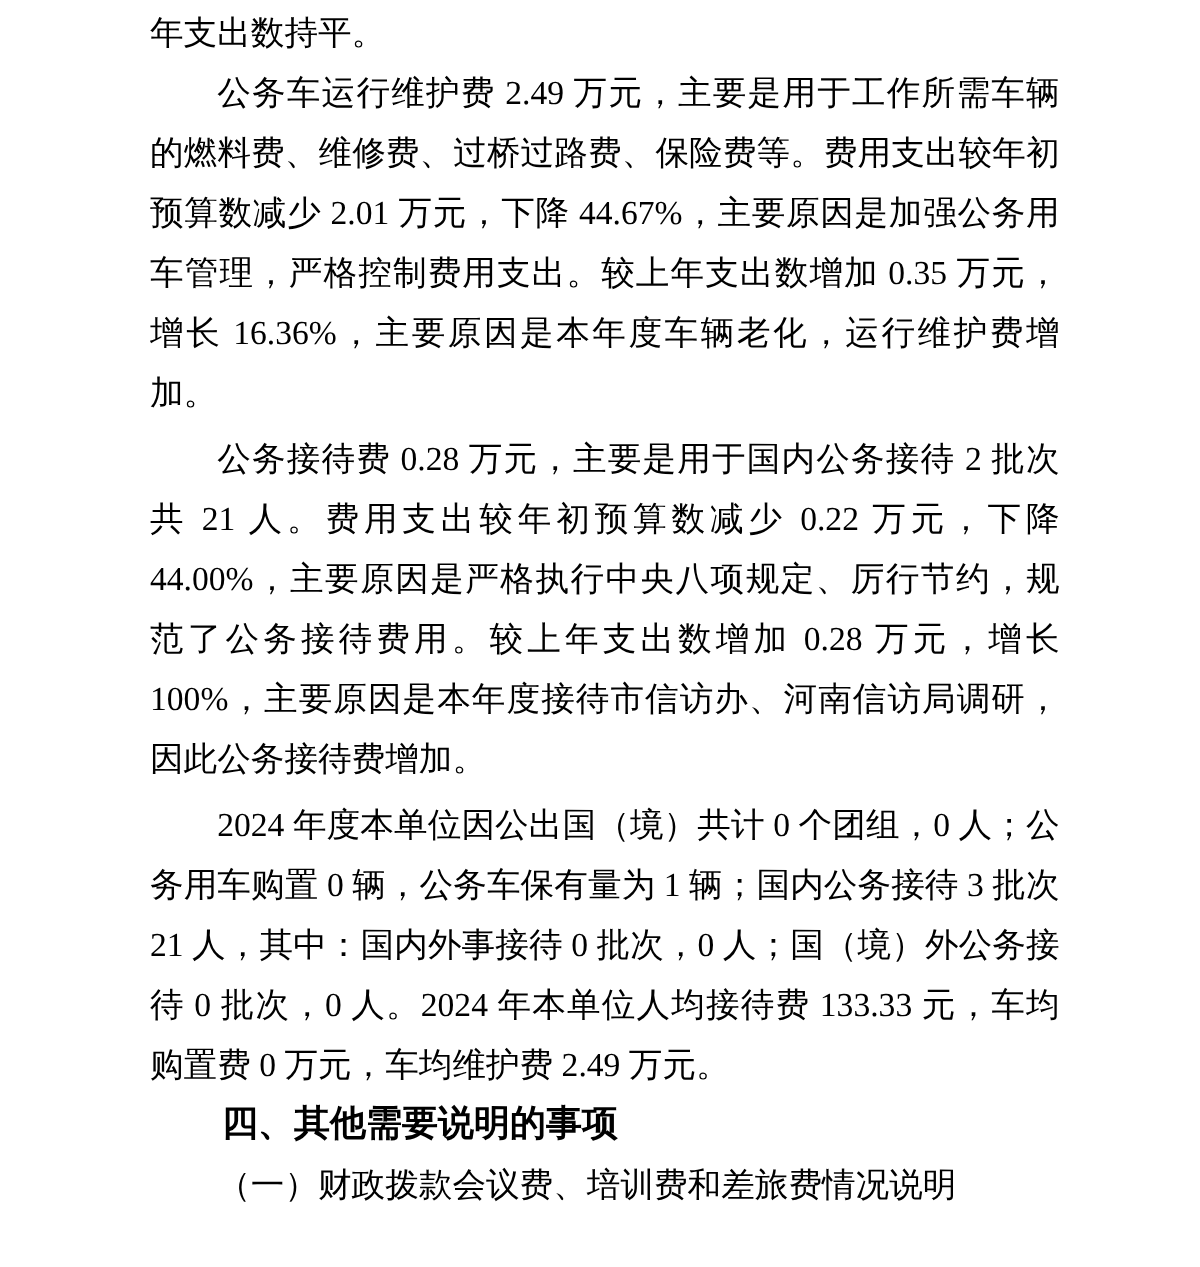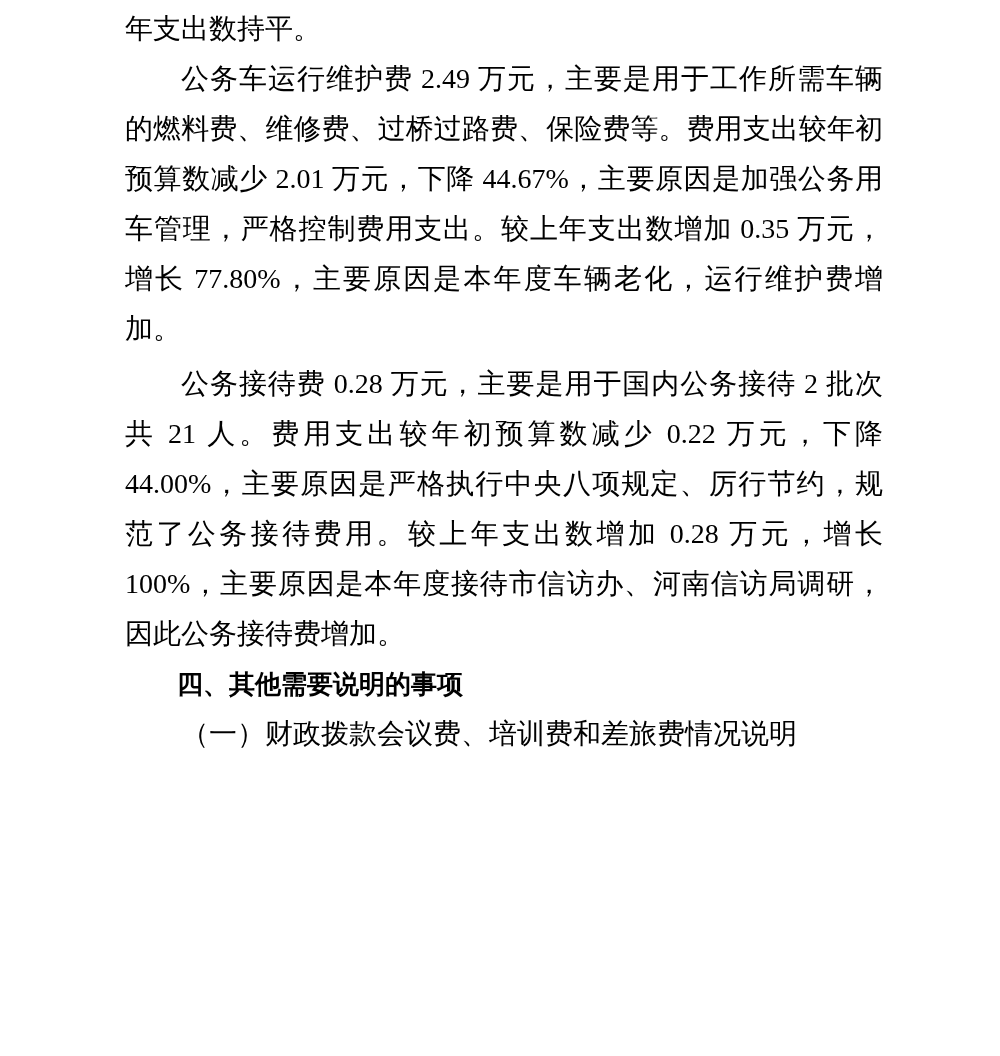--- a/index.html
+++ b/index.html
@@ -34,36 +34,37 @@
   .gap-before {
     margin-top: 5px !important;
   }
   .subheading-kaiti {
     text-indent: 2em;
     font-family: "Liberation Serif", "DejaVu Serif", serif;
     font-weight: normal;
   }
   .heading-bold {
     text-indent: 2em;
-    font-family: Liberation Sans, sans-serif;
+    font-family: Liberation Mono, monospace;
     font-weight: bold;
-    font-size: 26px;
+    font-size: 30px;
     line-height: 50px;
   }
 </style>
 </head>
 <body>
 
 <div class="page">
 
   <p class="para para-continuation">年支出数持平。</p>
 
-  <p class="para">公务车运行维护费 2.49 万元，主要是用于工作所需车辆的燃料费、维修费、过桥过路费、保险费等。费用支出较年初预算数减少 2.01 万元，下降 44.67%，主要原因是加强公务用车管理，严格控制费用支出。较上年支出数增加 0.35 万元，增长 77.80%，主要原因是本年度车辆老化，运行维护费增加。</p>
+  <p class="para">公务车运行维护费 2.49 万元，主要是用于工作所需车辆的燃料费、维修费、过桥过路费、保险费等。费用支出较年初预算数减少 2.01 万元，下降 44.67%，主要原因是加强公务用车管理，严格控制费用支出。较上年支出数增加 0.35 万元，增长 16.36%，主要原因是本年度车辆老化，运行维护费增加。</p>
 
   <p class="para gap-before">公务接待费 0.28 万元，主要是用于国内公务接待 2 批次共 21 人。费用支出较年初预算数减少 0.22 万元，下降 44.00%，主要原因是严格执行中央八项规定、厉行节约，规范了公务接待费用。较上年支出数增加 0.28 万元，增长 100%，主要原因是本年度接待市信访办、河南信访局调研，因此公务接待费增加。</p>
 
 
+  <p class="para gap-before">2024 年度本单位因公出国（境）共计 0 个团组，0 人；公务用车购置 0 辆，公务车保有量为 1 辆；国内公务接待 3 批次 21 人，其中：国内外事接待 0 批次，0 人；国（境）外公务接待 0 批次，0 人。2024 年本单位人均接待费 133.33 元，车均购置费 0 万元，车均维护费 2.49 万元。</p>
 
   <h2 class="heading-bold">四、其他需要说明的事项</h2>
 
   <p class="subheading-kaiti">（一）财政拨款会议费、培训费和差旅费情况说明</p>
 
 </div>
 
 </body></html>

